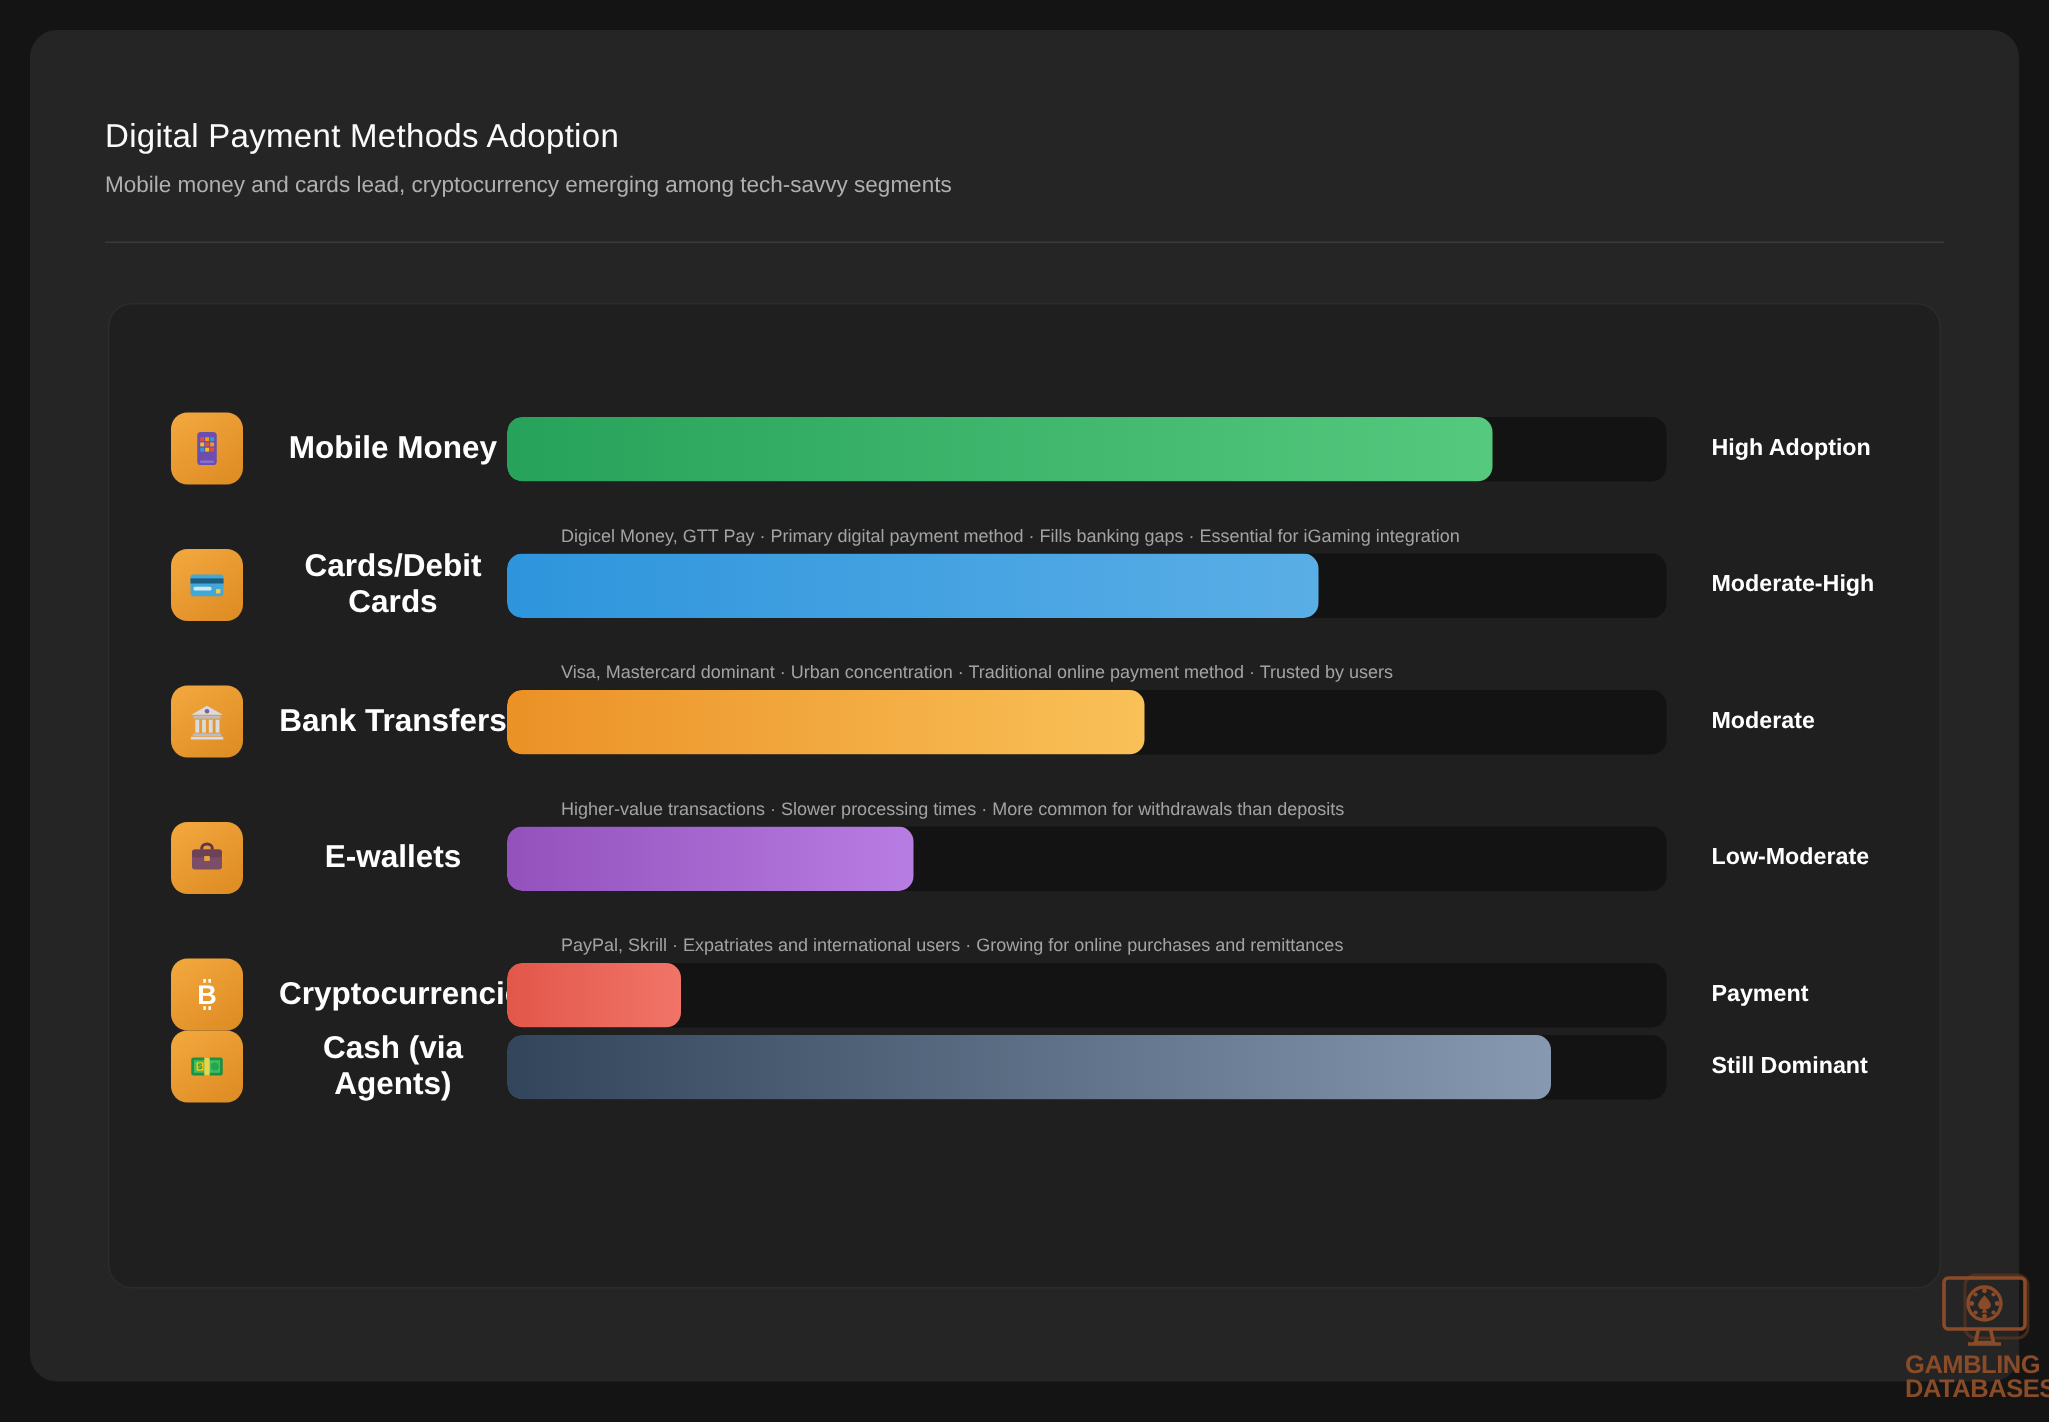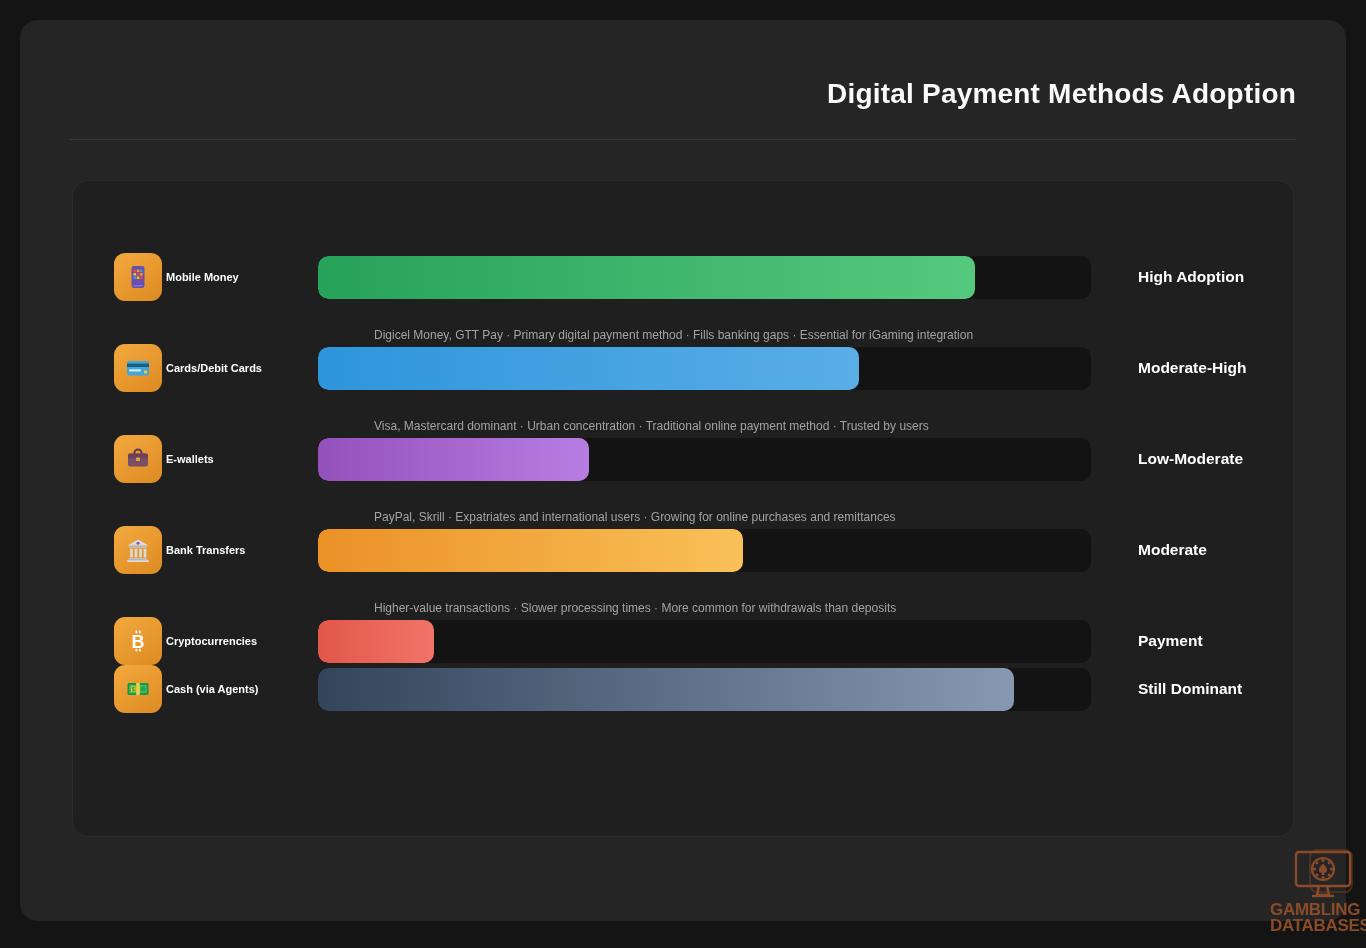--- a/index.html
+++ b/index.html
@@ -11,21 +11,21 @@
     font-family:"Liberation Sans", sans-serif;
   }
   .panel {
     position:absolute; left:20px; top:20px;
     width:1326px; height:901px;
     background:#252525;
     border-radius:18px;
   }
   .header { padding:58px 50px 0 50px; }
   .page-title {
-    color:#fafafa; font-size:28px; font-weight:700; letter-spacing:.2px;text-align:right;
+    color:#fafafa; font-size:22px; font-weight:400; letter-spacing:.2px;
   }
   .page-subtitle {
     margin-top:11px; color:#b0b0b0; font-size:15px;
   }
   .divider {
     margin:29px 50px 0 50px;
     border-top:1px solid #3a3a3a;
   }
   .chart-card {
     margin:40px 52px 0 52px;
@@ -37,32 +37,32 @@
   }
   .row { }
   .bar-line { display:flex; align-items:center; height:48px; }
   .icon-badge {
     width:48px; height:48px; flex:0 0 48px;
     border-radius:11px;
     background:linear-gradient(145deg,#f3a93f,#dd8a22);
     display:flex; align-items:center; justify-content:center;
   }
   .method-label {
-    width:152px; margin-left:4px;
-    color:#ffffff; font-size:11px; font-weight:700;
+    width:152px; margin-left:24px;
+    color:#ffffff; font-size:21px; font-weight:700;text-align:center;
   }
   .track {
     width:773px; height:43px; flex:0 0 773px;
     background:#131313;
     border-radius:10px;
     overflow:hidden;
   }
   .bar-fill { height:100%; border-radius:10px; }
   .status-label {
-    margin-left:47px;
+    margin-left:30px;
     color:#ffffff; font-size:15.5px; font-weight:700;
     white-space:nowrap;
     text-align:center;
   }
   .row-desc {
     margin:27px 0 0 260px;
     height:15px;
     color:#a3a3a3; font-size:12px;
     margin-bottom:1px;
   }
@@ -76,20 +76,21 @@
     font-weight:800; font-size:17px; line-height:16px;
     letter-spacing:-0.3px; color:#8a4c28; white-space:nowrap;
   }
 </style>
 </head>
 <body>
 
 <div class="panel">
   <div class="header">
     <div class="page-title">Digital Payment Methods Adoption</div>
+    <div class="page-subtitle">Mobile money and cards lead, cryptocurrency emerging among tech-savvy segments</div>
   </div>
   <div class="divider"></div>
 
   <div class="chart-card">
 
     <div class="row">
       <div class="bar-line">
         <div class="icon-badge">
           <svg width="28" height="28" viewBox="0 0 28 28">
             <rect x="7.5" y="3" width="13" height="22" rx="2.4" fill="#6a4fae"></rect>
@@ -130,57 +131,57 @@
         </div>
         <div class="status-label">Moderate-High</div>
       </div>
       <div class="row-desc">Visa, Mastercard dominant · Urban concentration · Traditional online payment method · Trusted by users</div>
     </div>
 
     <div class="row">
       <div class="bar-line">
         <div class="icon-badge">
           <svg width="28" height="28" viewBox="0 0 28 28">
-            <path d="M10.5 9 V7.4 a3.5 2.8 0 0 1 7 0 V9" fill="none" stroke="#5d3a52" stroke-width="2"></path>
-            <rect x="4" y="8.4" width="20" height="13.2" rx="2" fill="#7b4e68"></rect>
-            <rect x="4" y="8.4" width="20" height="5.2" rx="2" fill="#6d4259"></rect>
-            <rect x="12.1" y="12.6" width="3.8" height="3.4" rx="0.6" fill="#e8a33d"></rect>
-          </svg>
-        </div>
-        <div class="method-label">E-wallets</div>
-        <div class="track">
-          <div class="bar-fill" style="width: 35%; background: linear-gradient(90deg, rgb(147, 81, 188), rgb(184, 125, 226));"></div>
-        </div>
-        <div class="status-label">Low-Moderate</div>
-      </div>
-      <div class="row-desc">PayPal, Skrill · Expatriates and international users · Growing for online purchases and remittances</div>
-    </div>
-
-    <div class="row">
-      <div class="bar-line">
-        <div class="icon-badge">
-          <svg width="28" height="28" viewBox="0 0 28 28">
             <polygon points="14,3.5 24.5,9.5 3.5,9.5" fill="#d8dbe0"></polygon>
             <circle cx="14" cy="7.2" r="1.5" fill="#7d5ba6"></circle>
             <rect x="5" y="10.2" width="18" height="1.8" fill="#b9bdc6"></rect>
             <rect x="6.2" y="12.8" width="2.6" height="8.6" fill="#d8dbe0"></rect>
             <rect x="10.7" y="12.8" width="2.6" height="8.6" fill="#d8dbe0"></rect>
             <rect x="15.2" y="12.8" width="2.6" height="8.6" fill="#d8dbe0"></rect>
             <rect x="19.7" y="12.8" width="2.6" height="8.6" fill="#d8dbe0"></rect>
             <rect x="4.5" y="22" width="19" height="1.8" fill="#b9bdc6"></rect>
             <rect x="3.2" y="24.2" width="21.6" height="1.8" fill="#d8dbe0"></rect>
           </svg>
         </div>
         <div class="method-label">Bank Transfers</div>
         <div class="track">
           <div class="bar-fill" style="width: 55%; background: linear-gradient(90deg, rgb(235, 145, 38), rgb(249, 193, 88));"></div>
         </div>
         <div class="status-label">Moderate</div>
       </div>
       <div class="row-desc">Higher-value transactions · Slower processing times · More common for withdrawals than deposits</div>
+    </div>
+
+    <div class="row">
+      <div class="bar-line">
+        <div class="icon-badge">
+          <svg width="28" height="28" viewBox="0 0 28 28">
+            <path d="M10.5 9 V7.4 a3.5 2.8 0 0 1 7 0 V9" fill="none" stroke="#5d3a52" stroke-width="2"></path>
+            <rect x="4" y="8.4" width="20" height="13.2" rx="2" fill="#7b4e68"></rect>
+            <rect x="4" y="8.4" width="20" height="5.2" rx="2" fill="#6d4259"></rect>
+            <rect x="12.1" y="12.6" width="3.8" height="3.4" rx="0.6" fill="#e8a33d"></rect>
+          </svg>
+        </div>
+        <div class="method-label">E-wallets</div>
+        <div class="track">
+          <div class="bar-fill" style="width: 35%; background: linear-gradient(90deg, rgb(147, 81, 188), rgb(184, 125, 226));"></div>
+        </div>
+        <div class="status-label">Low-Moderate</div>
+      </div>
+      <div class="row-desc">PayPal, Skrill · Expatriates and international users · Growing for online purchases and remittances</div>
     </div>
 
     <div class="row">
       <div class="bar-line">
         <div class="icon-badge">
           <svg width="28" height="28" viewBox="0 0 28 28">
             <line x1="12.4" y1="3.6" x2="12.4" y2="6.2" stroke="#ffffff" stroke-width="1.7"></line>
             <line x1="15.8" y1="3.6" x2="15.8" y2="6.2" stroke="#ffffff" stroke-width="1.7"></line>
             <line x1="12.4" y1="21.8" x2="12.4" y2="24.4" stroke="#ffffff" stroke-width="1.7"></line>
             <line x1="15.8" y1="21.8" x2="15.8" y2="24.4" stroke="#ffffff" stroke-width="1.7"></line>

